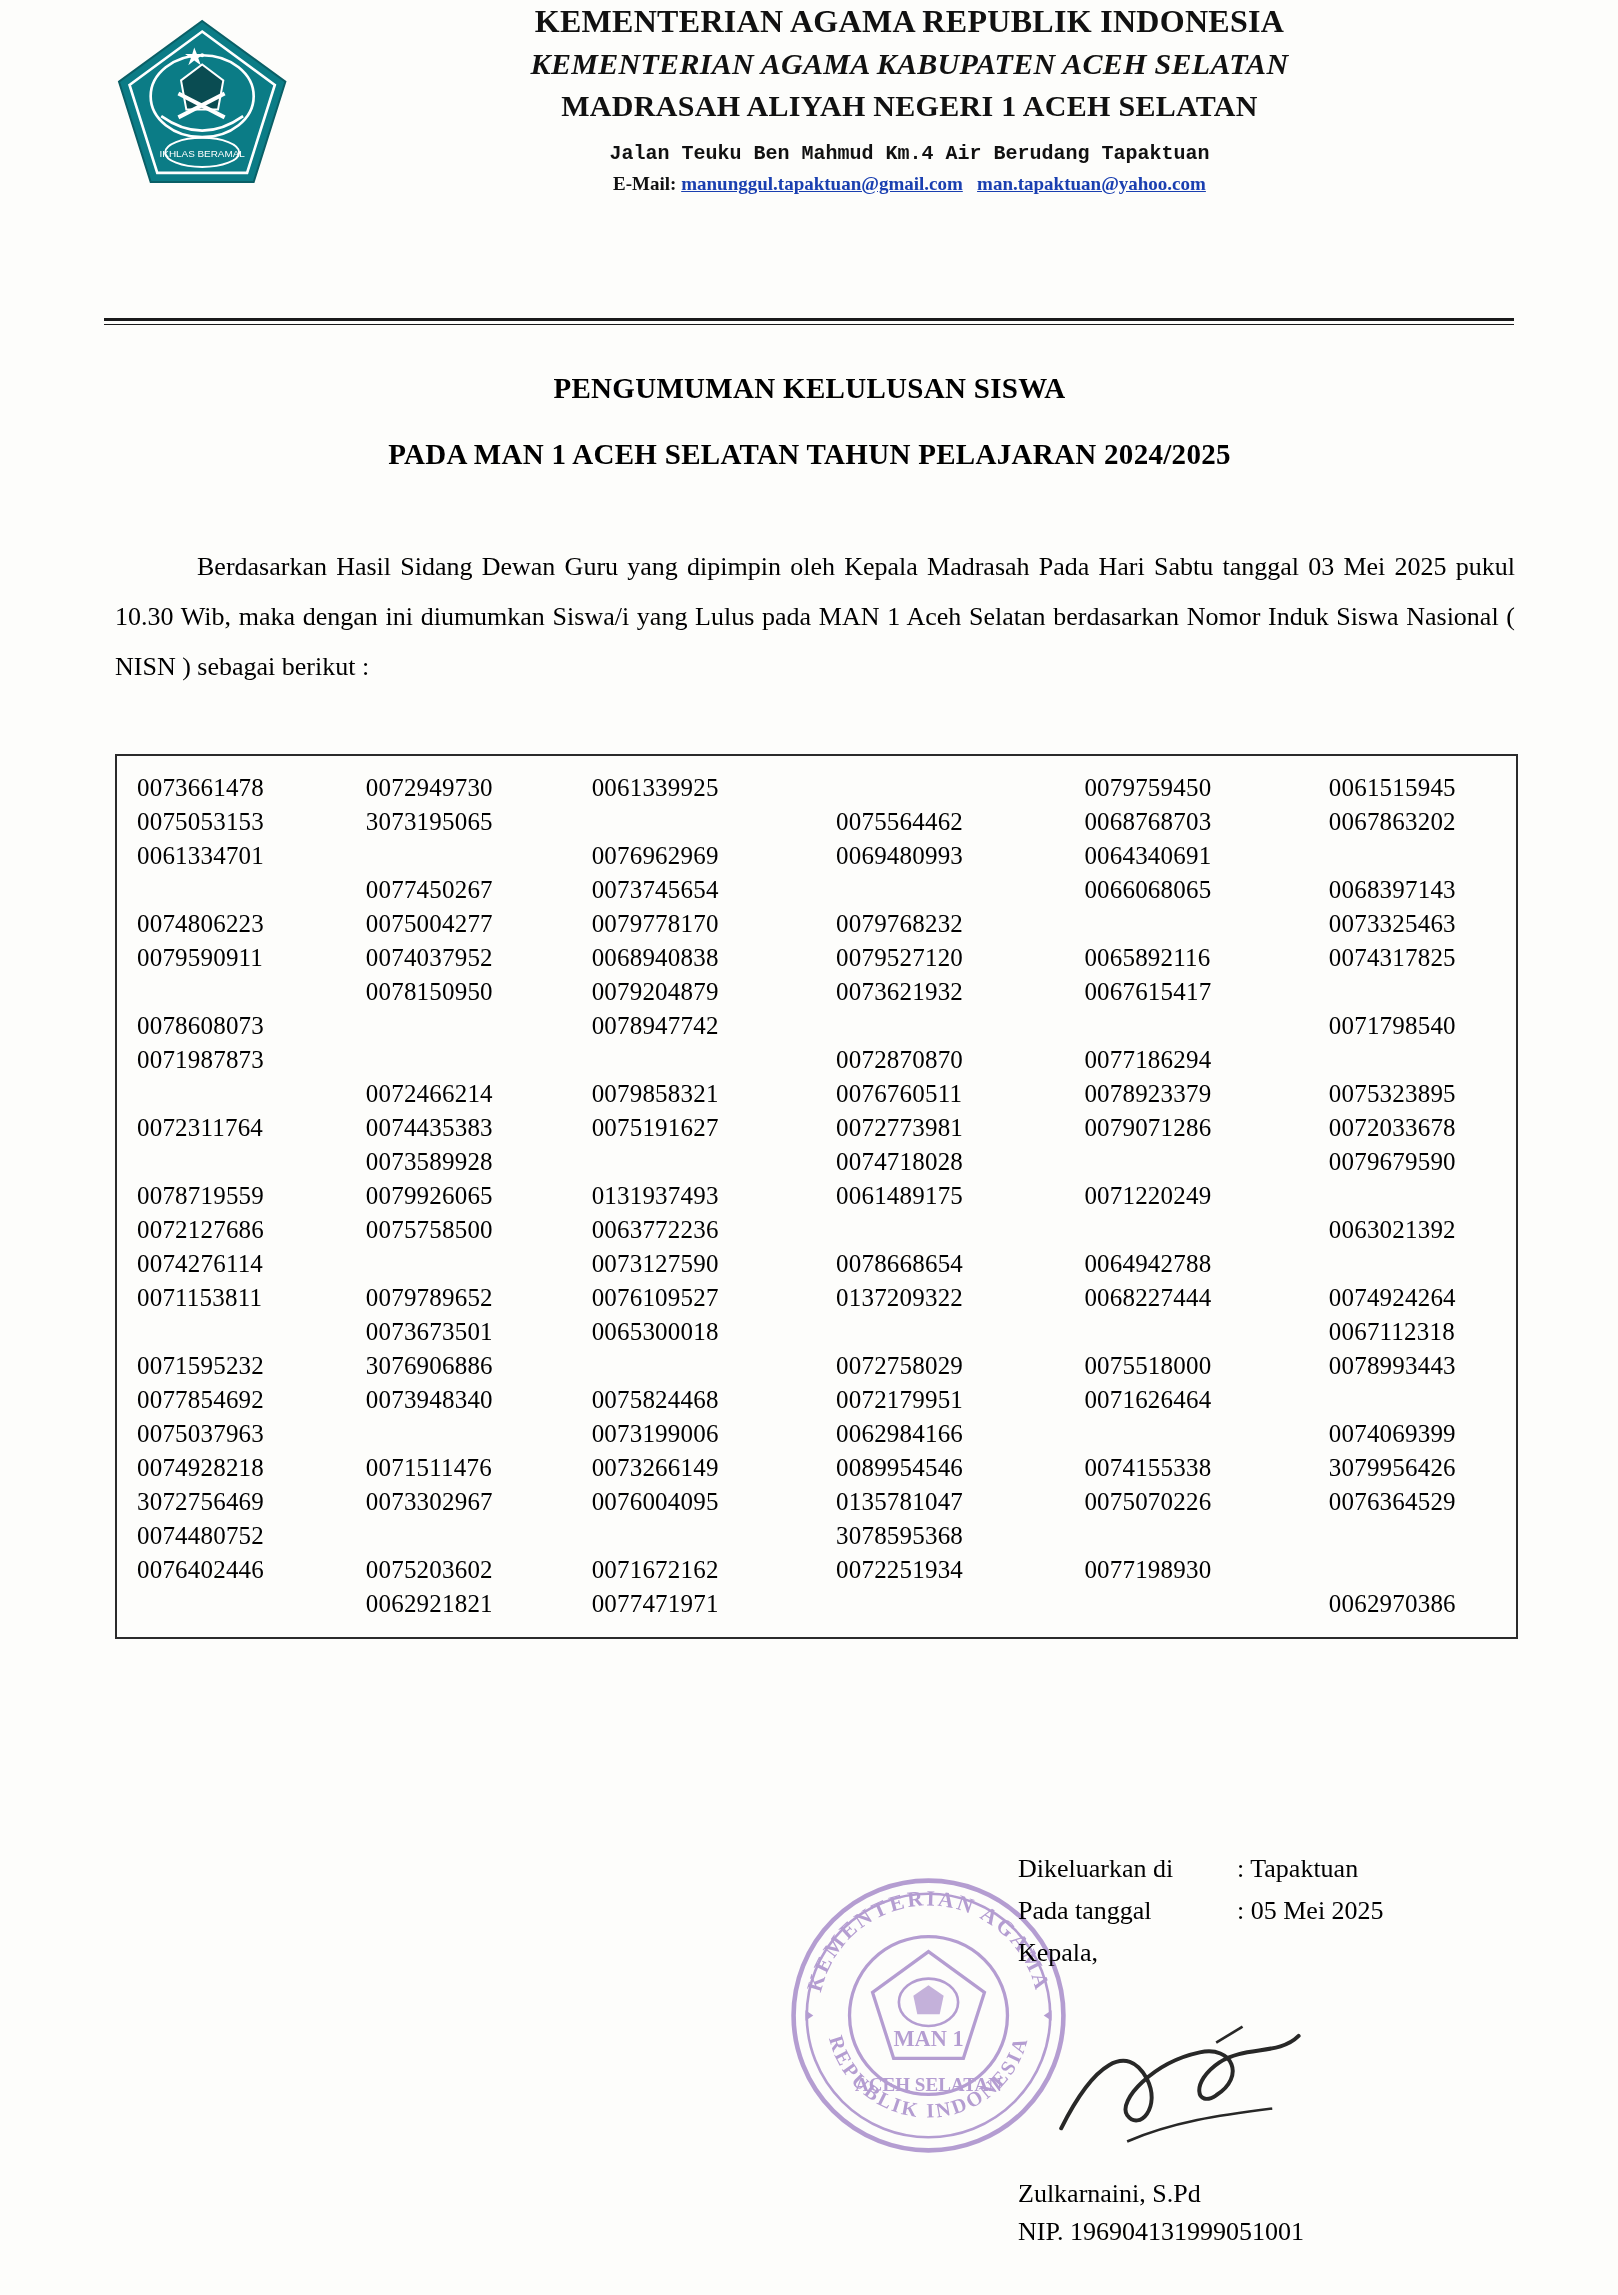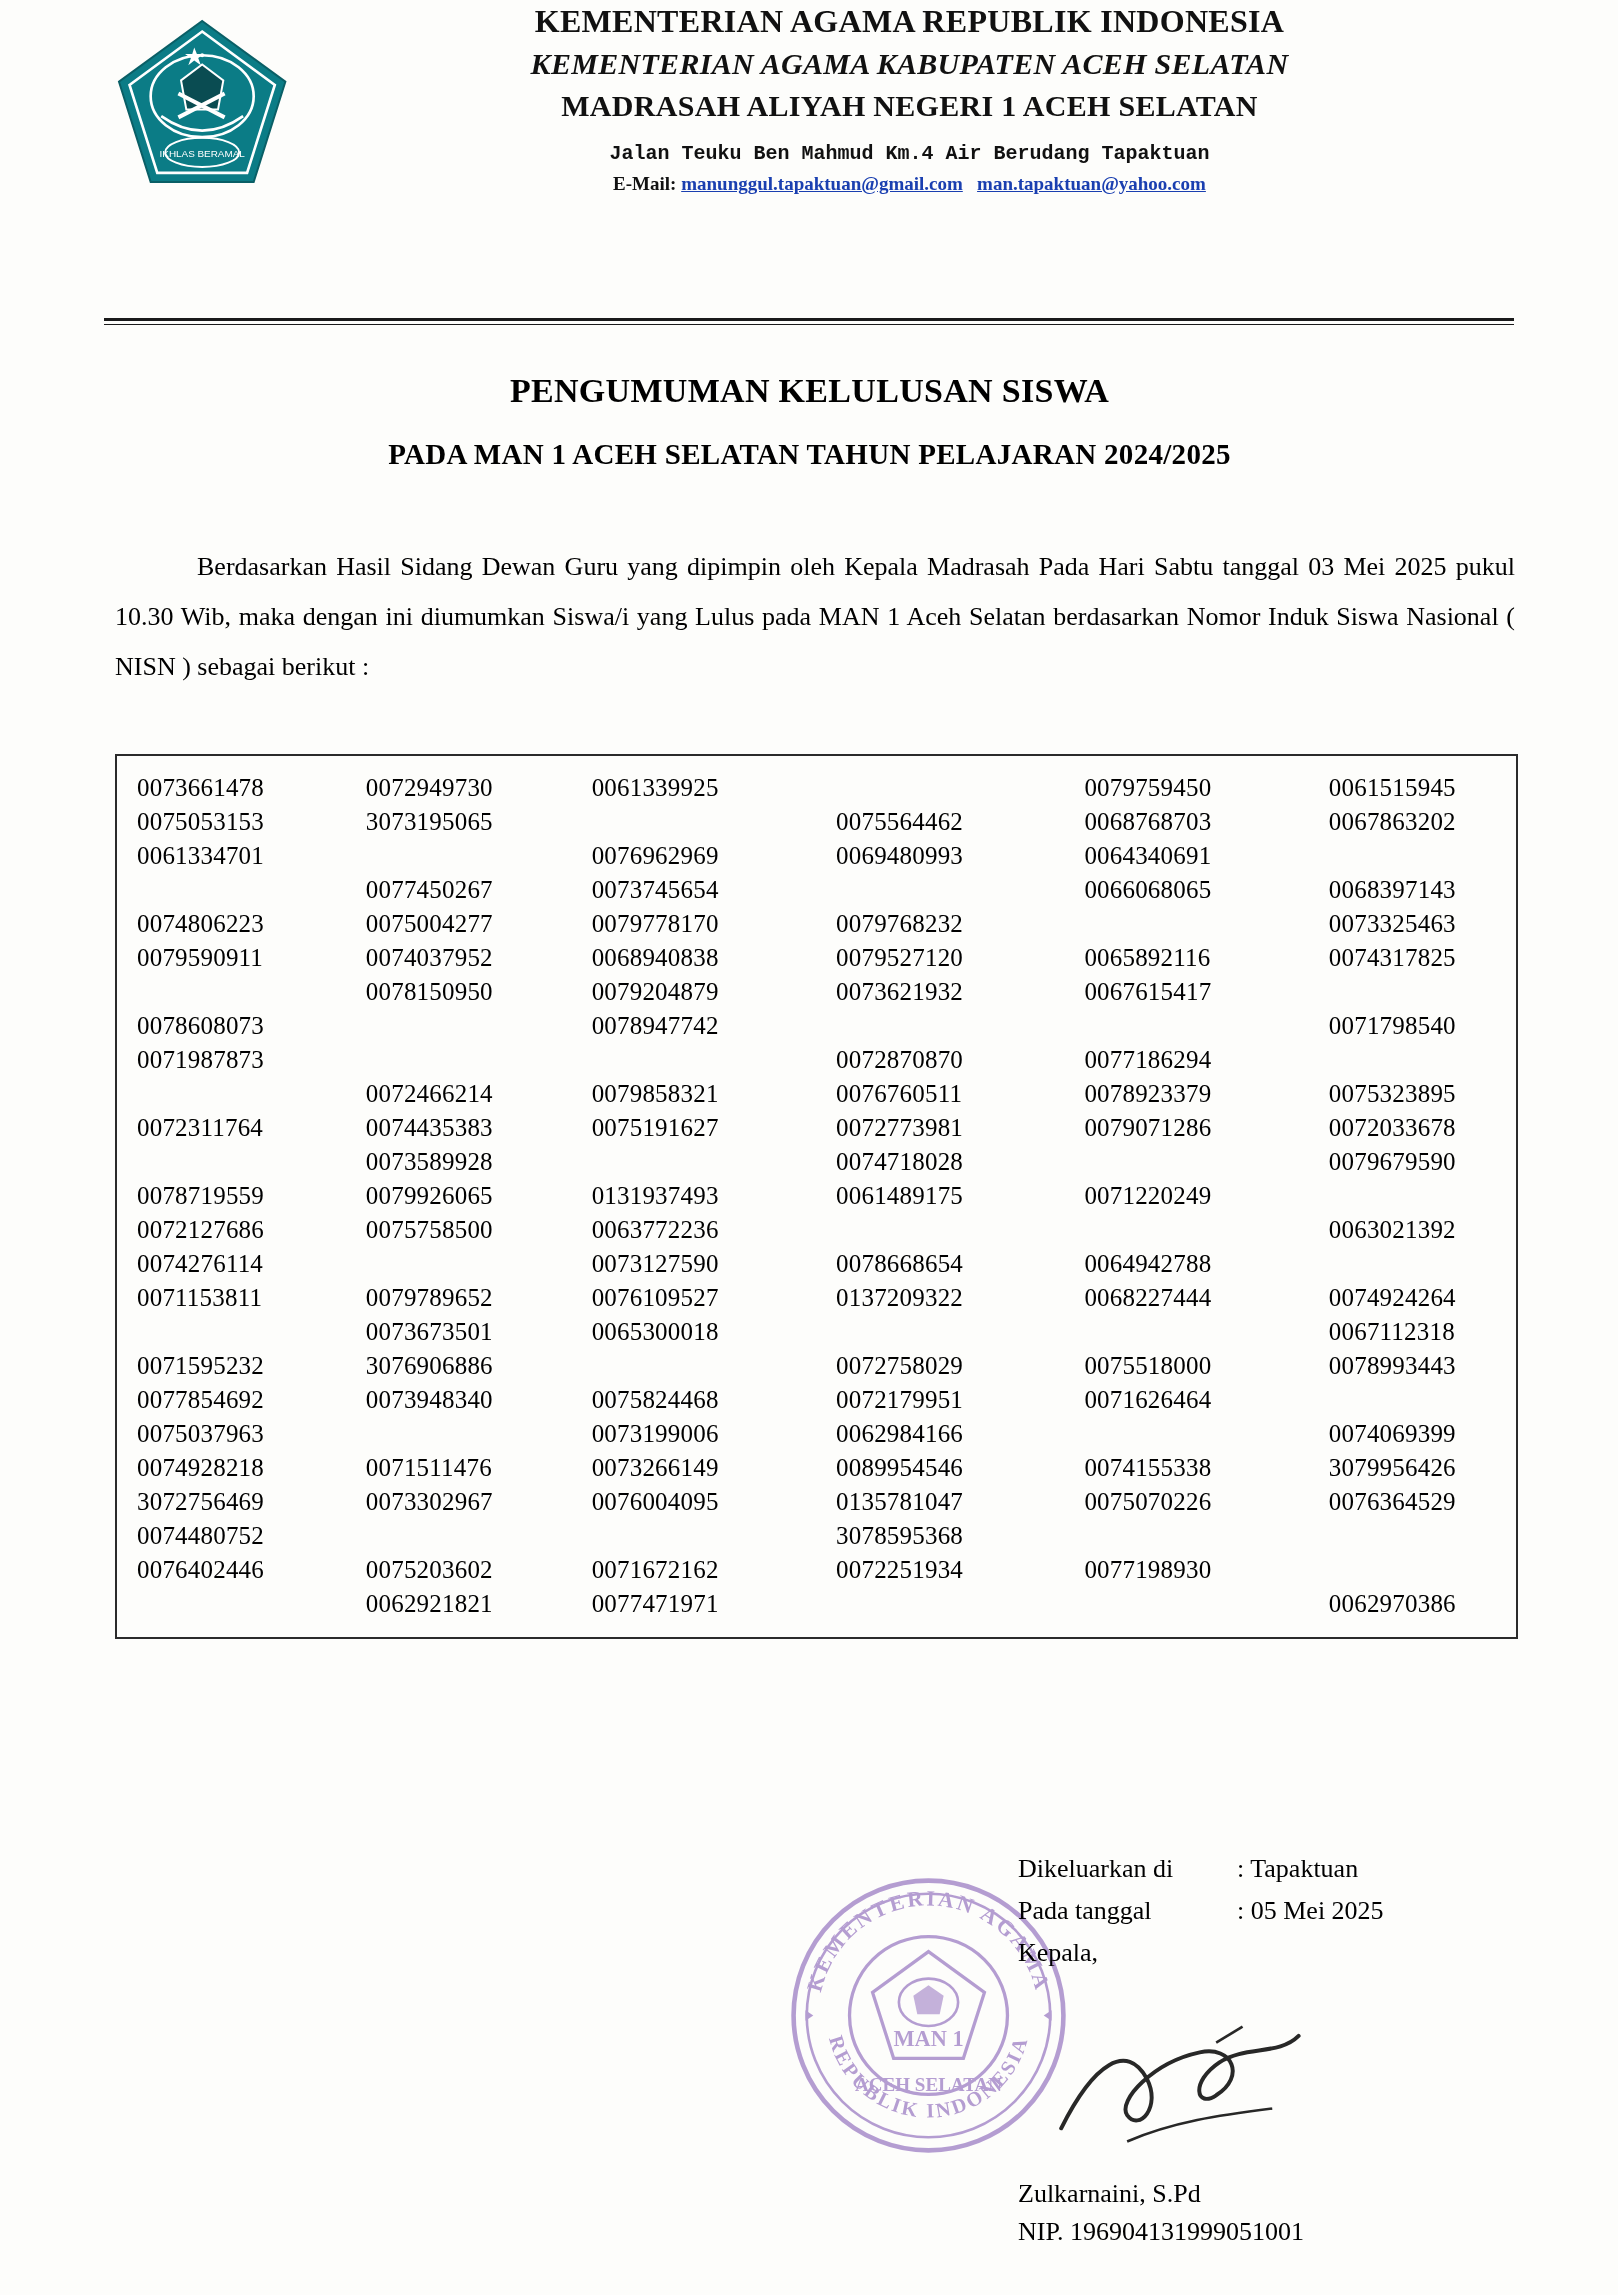--- a/index.html
+++ b/index.html
@@ -80,21 +80,21 @@
     border-top: 1.3px solid #1b1b1b;
   }
 
   
   .title1 {
     position: absolute;
     top: 372px;
     left: 0;
     width: 1619px;
     text-align: center;
-    font-size: 34px;
+    font-size: 29px;
     font-weight: bold;
     letter-spacing: 0.3px;
   }
   .title2 {
     position: absolute;
     top: 438px;
     left: 0;
     width: 1619px;
     text-align: center;
     font-size: 29px;

